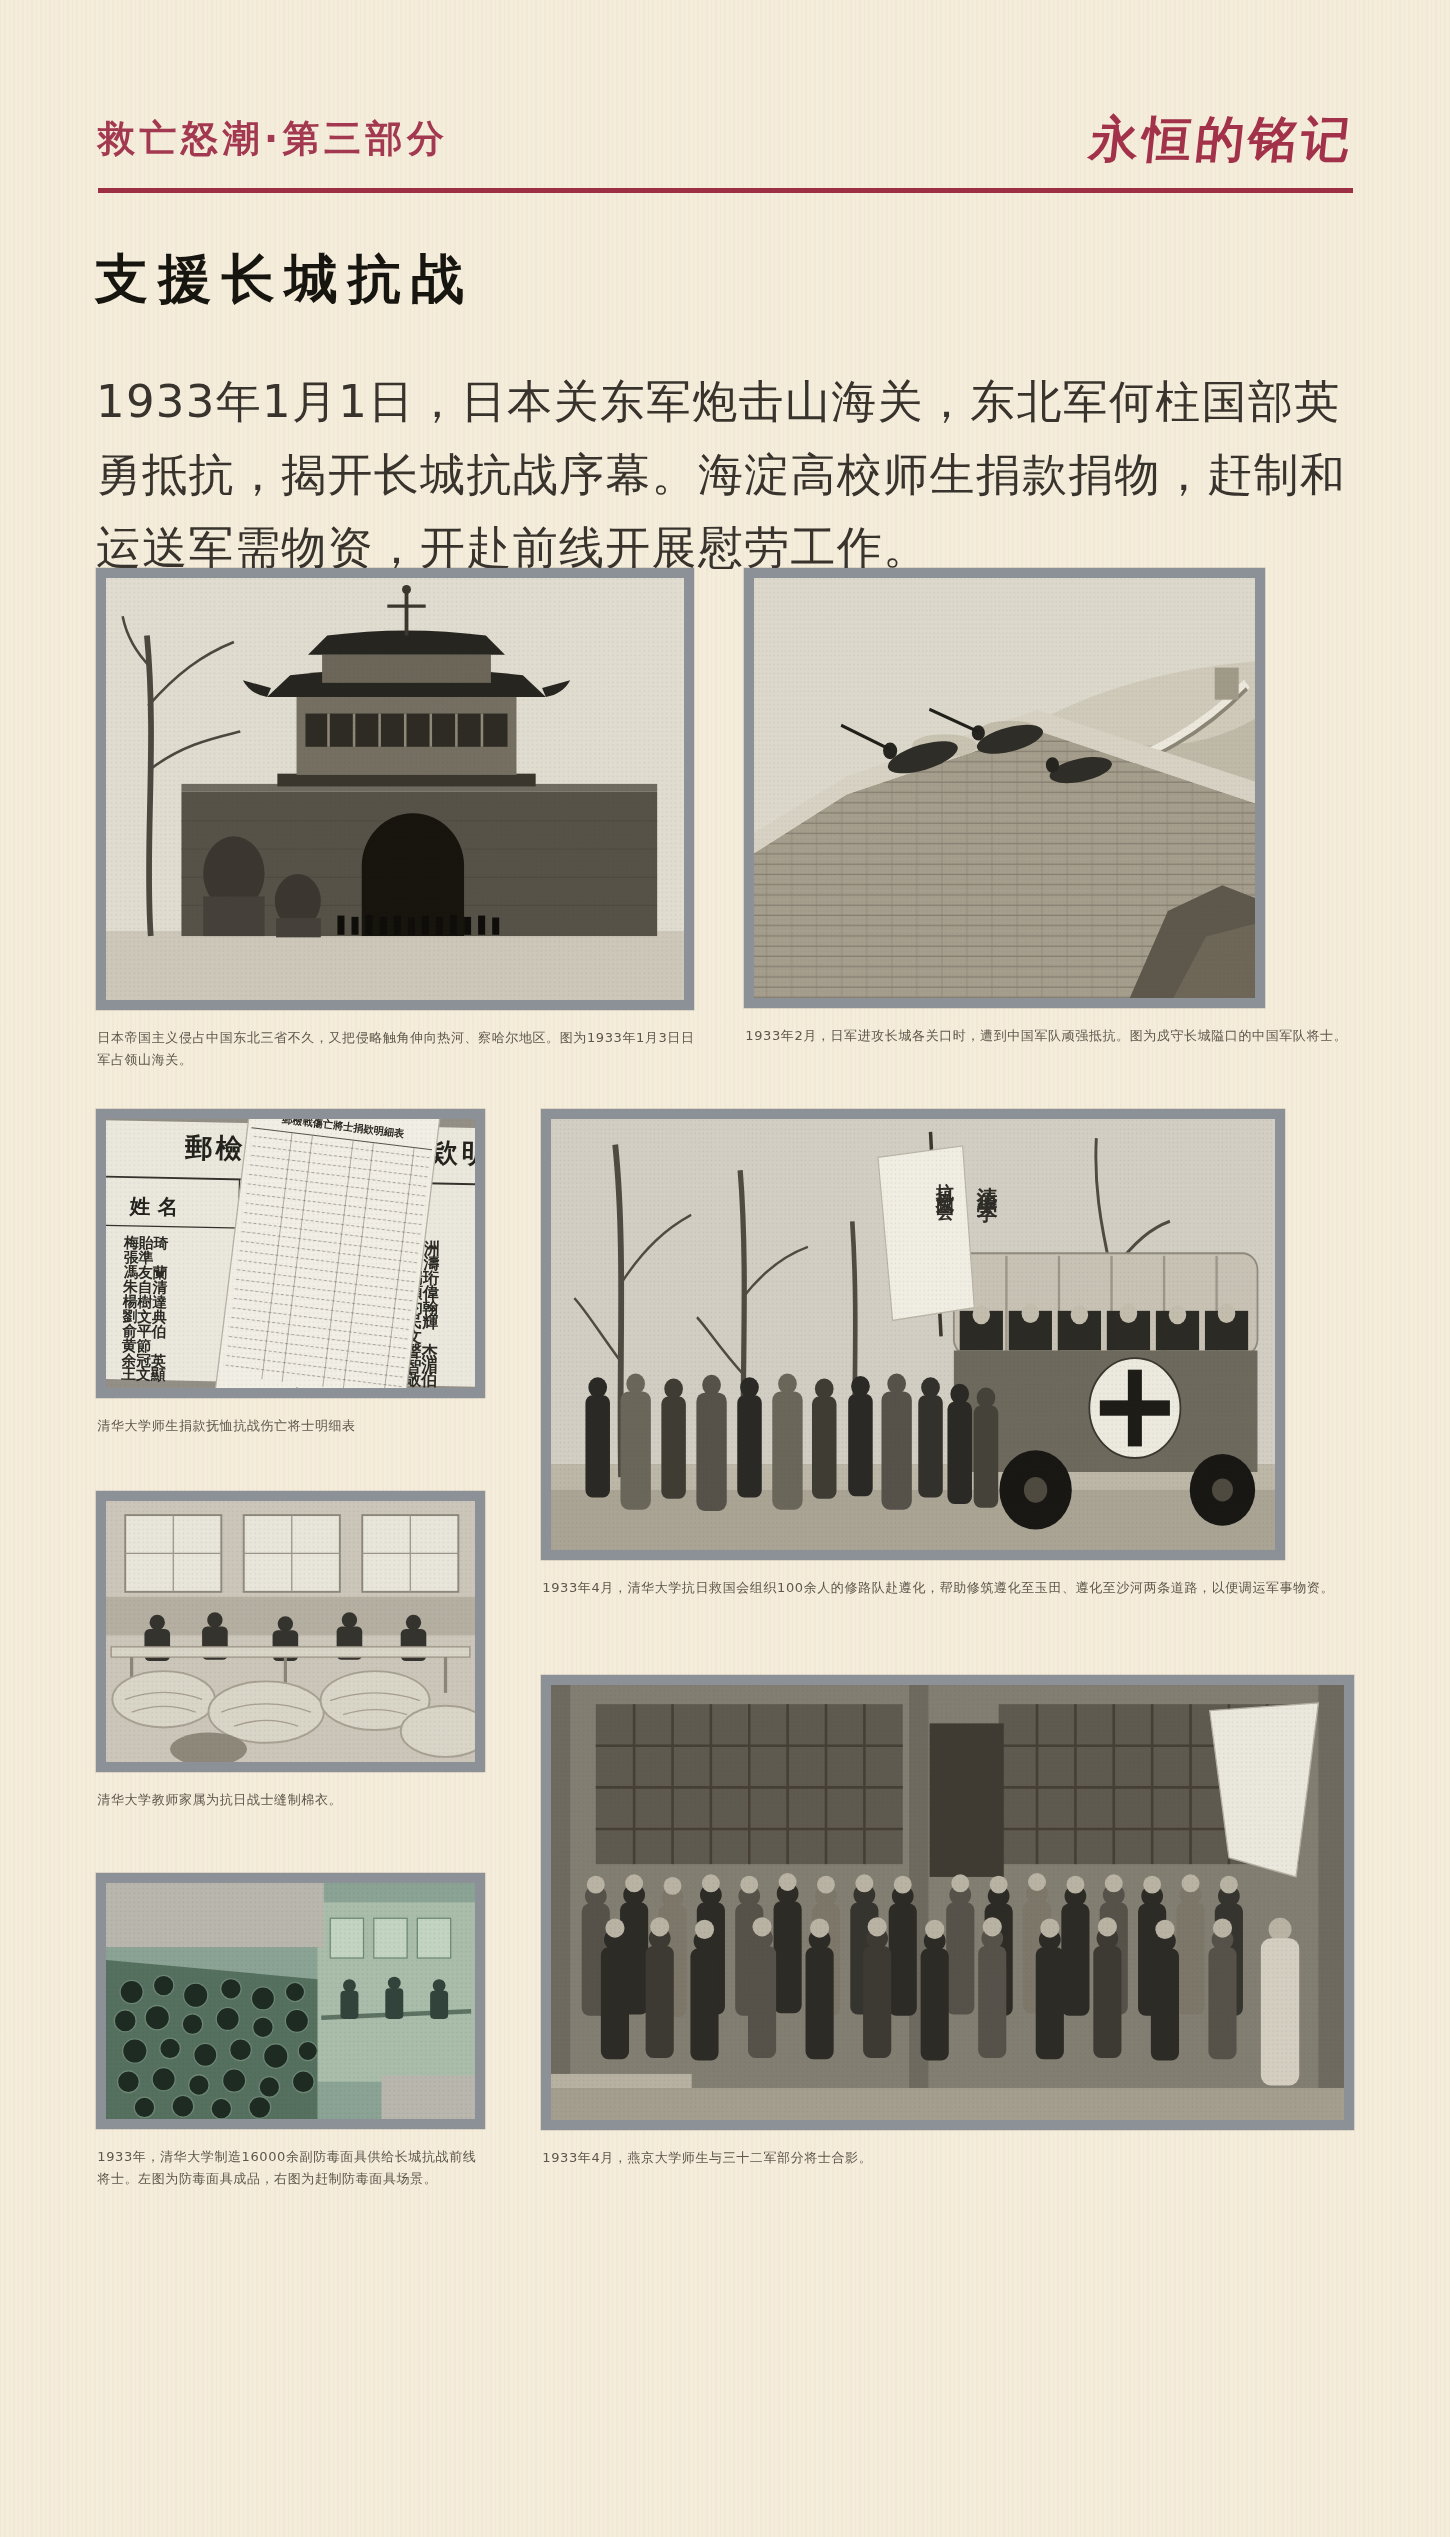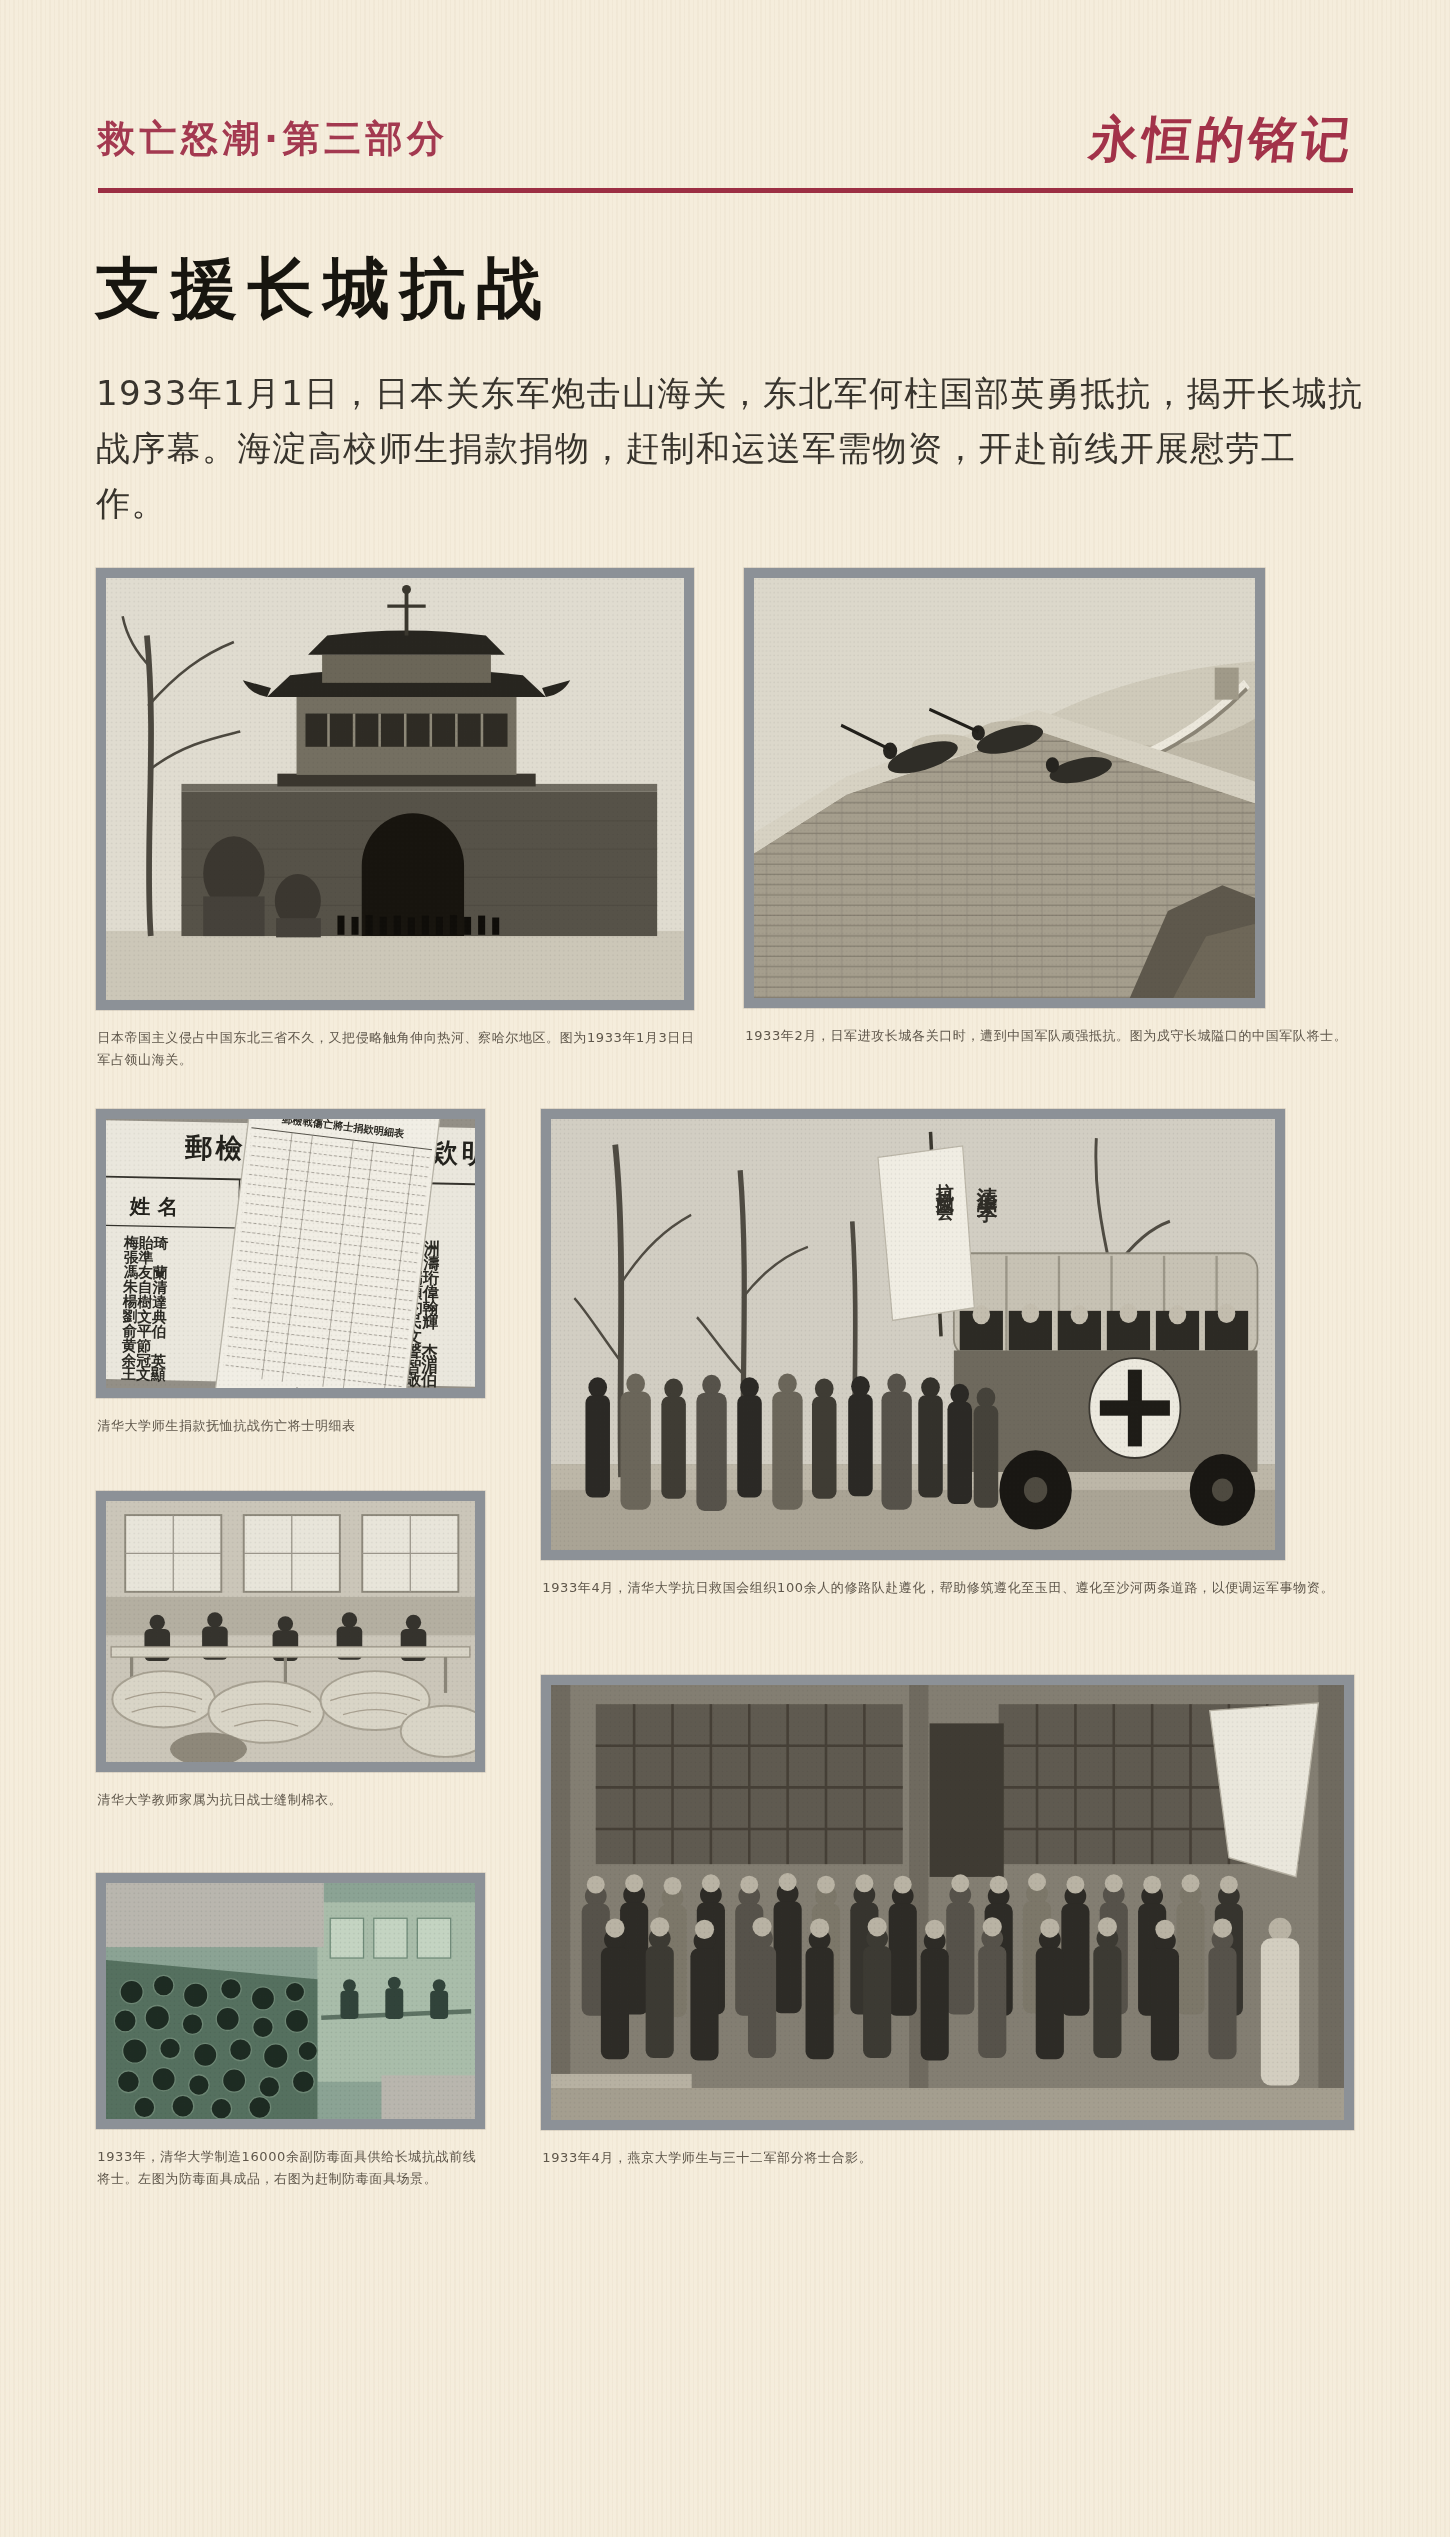--- a/index.html
+++ b/index.html
@@ -3,22 +3,22 @@
 <meta charset="utf-8">
 <style>
   html,body{margin:0;padding:0;background:#e9e1d0;}
   #page{position:relative;width:1450px;height:2538px;overflow:hidden;
     font-family:"DejaVu Sans",sans-serif;
     background-color:#f5eddc;
     background-image:repeating-linear-gradient(90deg, rgba(164,138,100,.05) 0 1.3px, rgba(255,255,255,0) 1.3px 4.5px);}
   .hdr-left{position:absolute;left:98px;top:114px;font-size:37px;font-weight:800;color:#a33950;letter-spacing:4.5px;}
   .hdr-right{position:absolute;right:96px;top:107px;font-size:49px;font-weight:900;color:#a23249;letter-spacing:3.8px;transform:skewX(-6deg);}
   .rule{position:absolute;left:98px;right:97px;top:188px;height:4.5px;background:#9c2f44;}
-  .title{position:absolute;left:95px;top:244px;margin:0;font-size:66px;font-weight:900;color:#17150f;letter-spacing:10.2px;}
-  .intro{position:absolute;left:96px;top:366px;width:1269px;margin:0;font-size:34px;line-height:1.62;color:#38342d;letter-spacing:1.3px;}
+  .title{position:absolute;left:95px;top:244px;margin:0;font-size:53px;font-weight:900;color:#17150f;letter-spacing:10.2px;}
+  .intro{position:absolute;left:96px;top:366px;width:1269px;margin:0;font-size:45px;line-height:1.62;color:#38342d;letter-spacing:1.3px;}
   .unit{position:absolute;margin:0;}
   .frame{box-sizing:border-box;border:10.2px solid #8c9197;background:#dcd8cc;position:relative;box-shadow:0 0 0 0.6px rgba(90,85,75,.25);}
   .frame svg{display:block;width:100%;height:100%;}
   .caption{margin:16.6px 0 0 1.3px;font-size:13px;line-height:1.7;color:#5e564a;letter-spacing:0.6px;}
   .banner-col{position:absolute;writing-mode:vertical-rl;text-orientation:upright;font-weight:700;color:#2f2d27;font-size:20.5px;letter-spacing:5.1px;}
   text{font-family:"DejaVu Sans",sans-serif;}
 </style>
 </head>
 <body>
 

